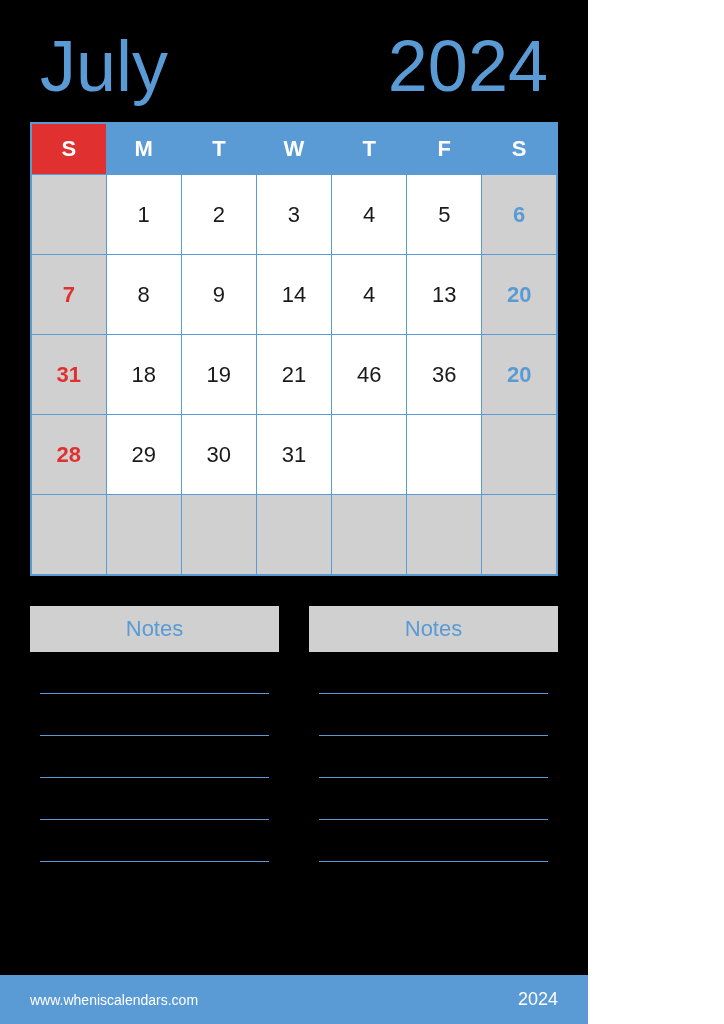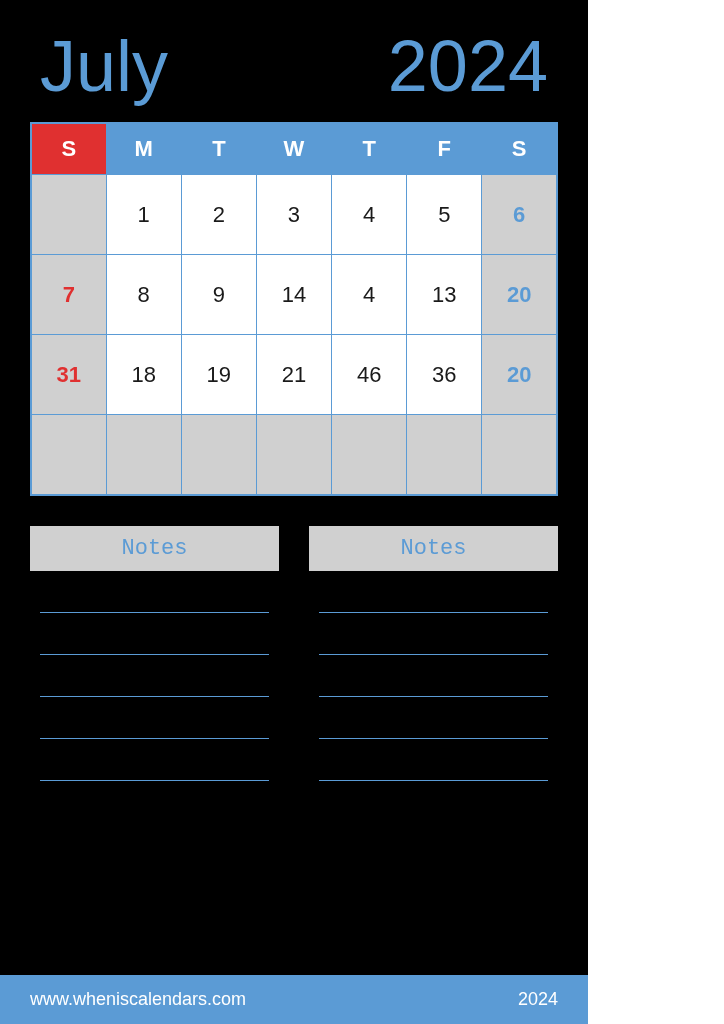--- a/index.html
+++ b/index.html
@@ -102,21 +102,20 @@
       height: 80px;
     }
 
     
     .notes-section {
       display: flex;
       justify-content: space-between;
       padding: 30px 30px 0 30px;
       gap: 30px;
       flex: none;
-      font-family: Liberation Mono, monospace;
     }
 
     .notes-block {
       flex: 1;
     }
 
     .notes-label {
       background-color: #d0d0d0;
       text-align: center;
       padding: 10px 0;
@@ -143,21 +142,21 @@
       margin-top: auto;
       background-color: #5b9bd5;
       display: flex;
       justify-content: space-between;
       align-items: center;
       padding: 14px 30px;
     }
 
     .footer-url {
       color: #ffffff;
-      font-size: 18px;
+      font-size: 14px;
       font-weight: 400;
     }
 
     .footer-year {
       color: #ffffff;
       font-size: 18px;
       font-weight: 400;
     }
   </style>
 </head>
@@ -206,20 +205,29 @@
           <tr>
             <td class="sunday-col">31</td>
             <td>18</td>
             <td>19</td>
             <td>21</td>
             <td>46</td>
             <td>36</td>
             <td class="saturday-col">20</td>
           </tr>
           <tr>
+            <td class="sunday-col">28</td>
+            <td>29</td>
+            <td>30</td>
+            <td>31</td>
+            <td></td>
+            <td></td>
+            <td class="saturday-col empty-col"></td>
+          </tr>
+          <tr>
             <td class="empty-col empty-bottom" style="background-color: rgb(208, 208, 208);"></td>
             <td class="empty-col empty-bottom" style="background-color: rgb(208, 208, 208);"></td>
             <td class="empty-col empty-bottom" style="background-color: rgb(208, 208, 208);"></td>
             <td class="empty-col empty-bottom" style="background-color: rgb(208, 208, 208);"></td>
             <td class="empty-col empty-bottom" style="background-color: rgb(208, 208, 208);"></td>
             <td class="empty-col empty-bottom" style="background-color: rgb(208, 208, 208);"></td>
             <td class="empty-col empty-bottom" style="background-color: rgb(208, 208, 208);"></td>
           </tr>
         </tbody>
     </table>

